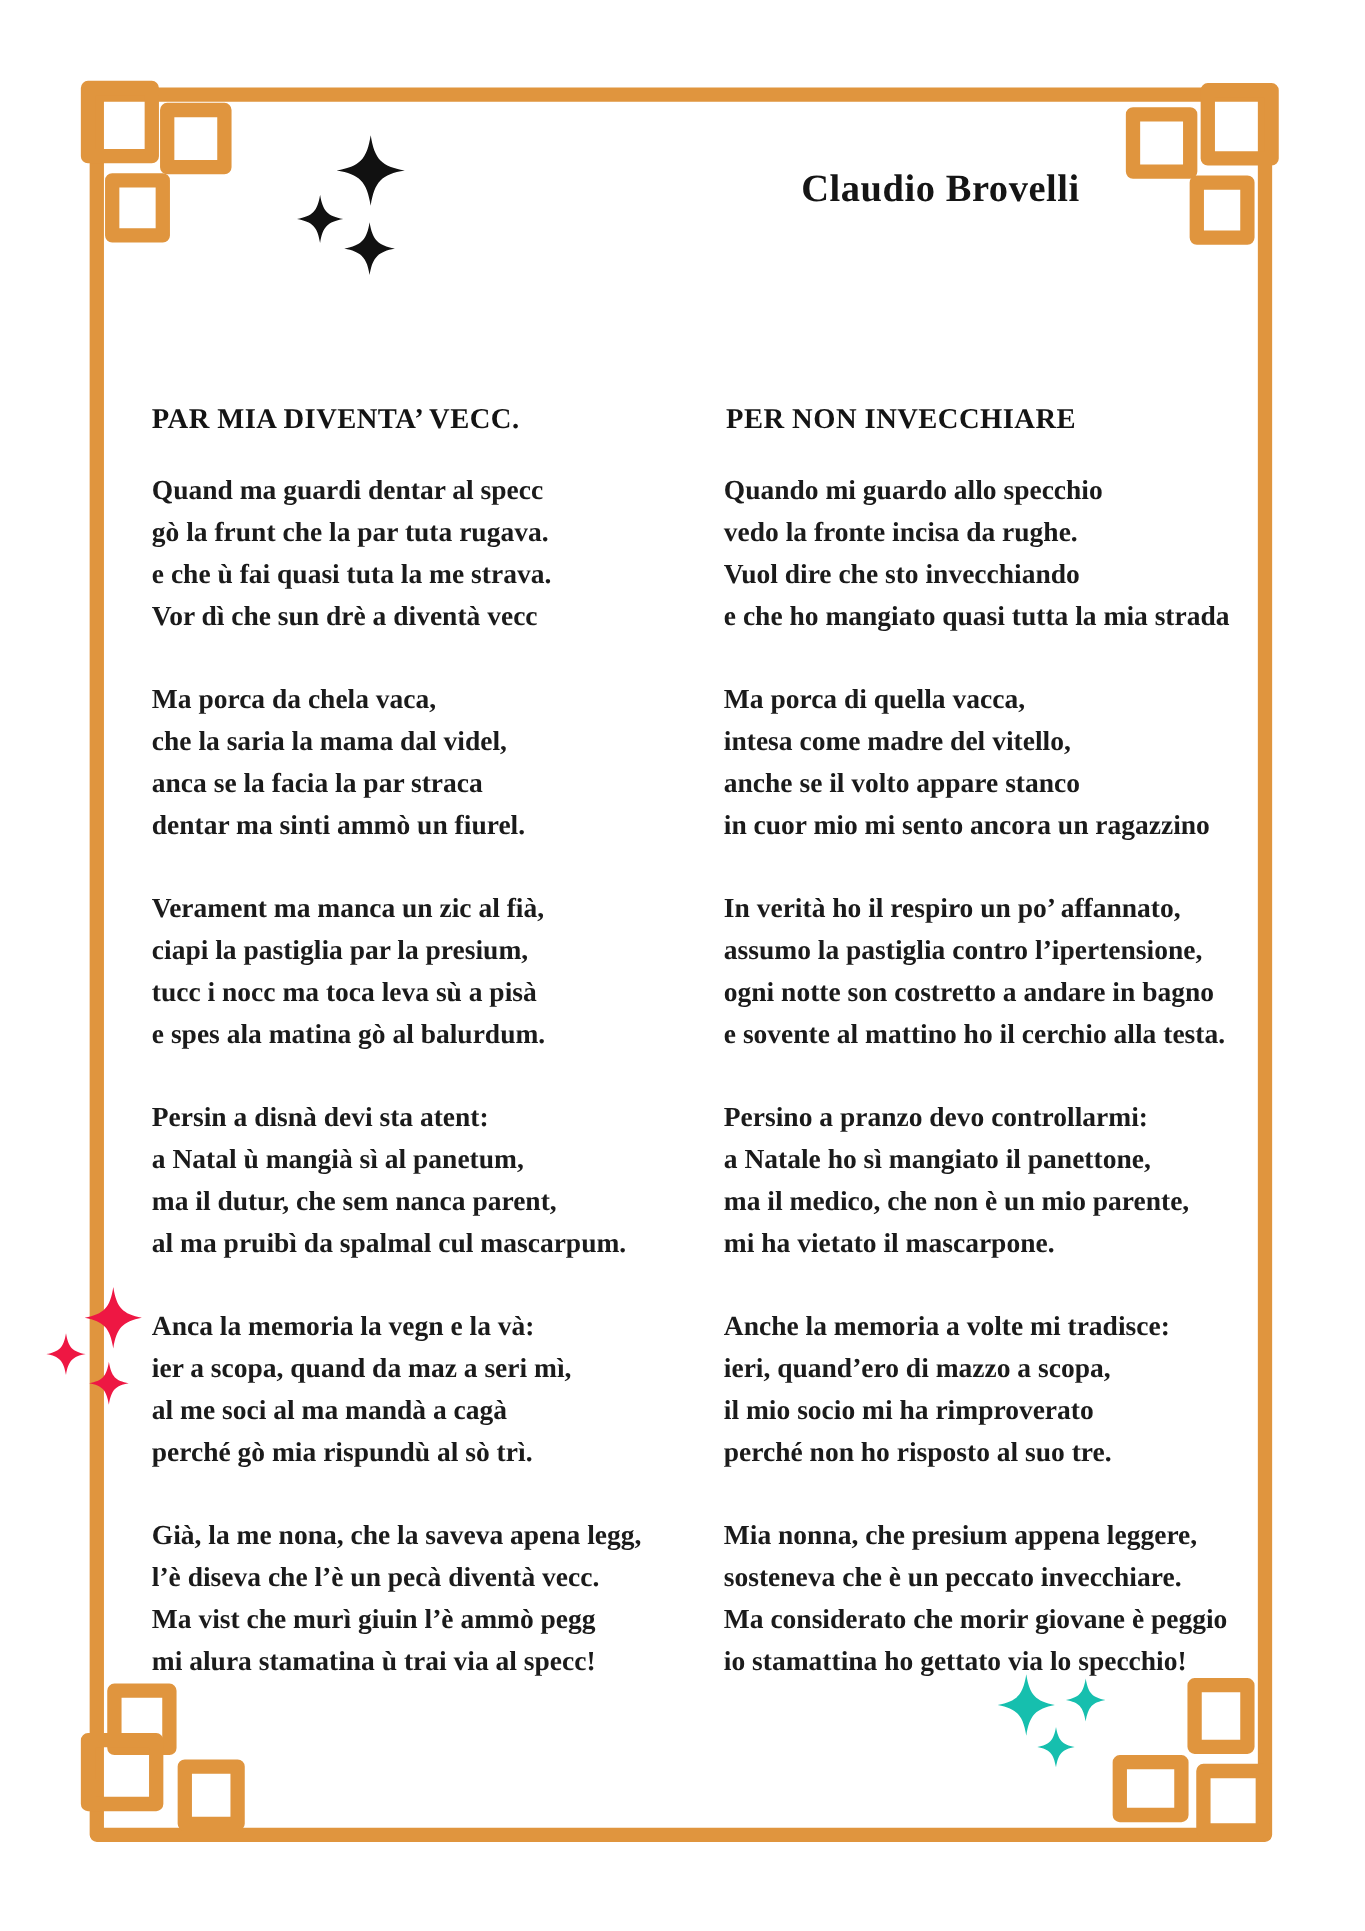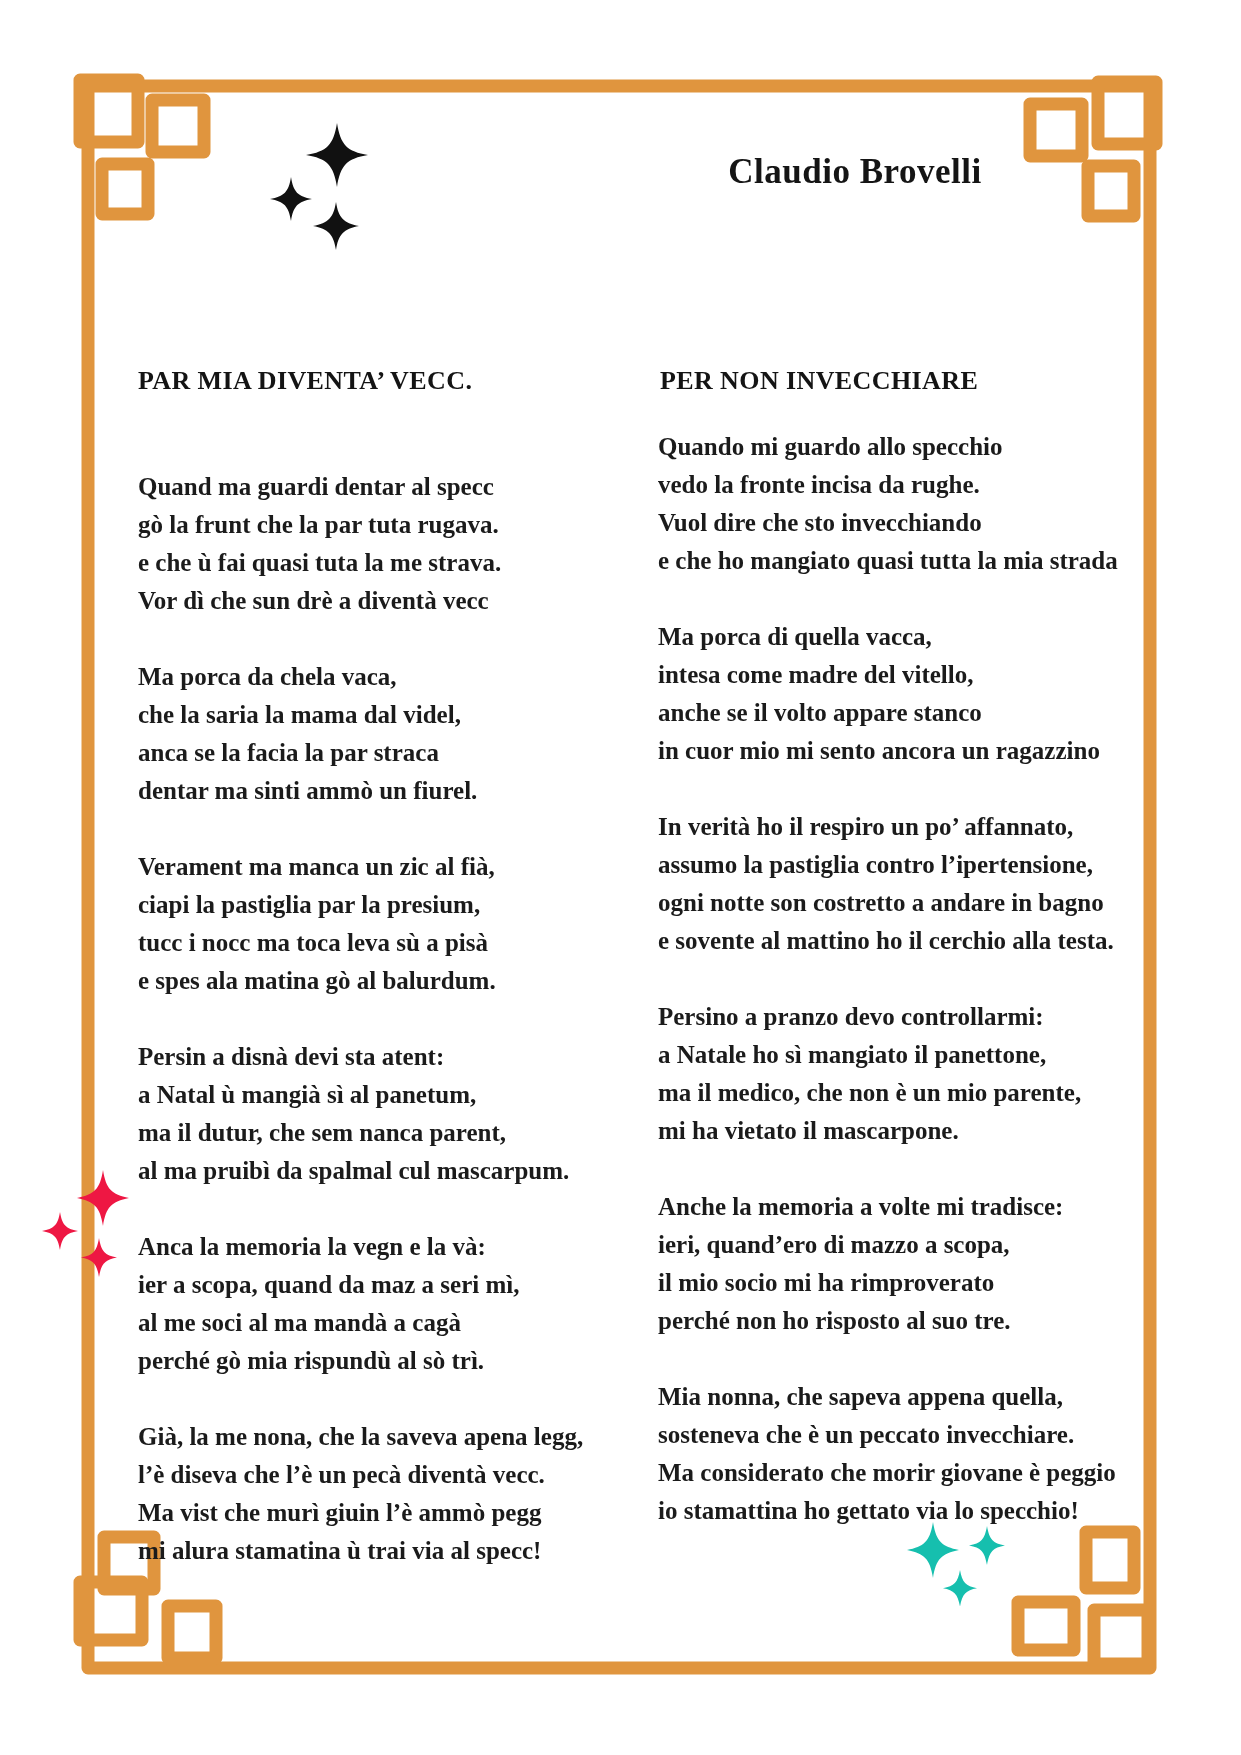--- a/index.html
+++ b/index.html
@@ -12,21 +12,21 @@
     overflow:hidden;
   }
   .page{position:absolute;inset:0;width:1241px;height:1755px;}
   .frame-svg{position:absolute;left:0;top:0;width:1241px;height:1755px;pointer-events:none;}
   .author{
     position:absolute;left:600px;top:152px;width:510px;
     text-align:center;font-size:35px;font-weight:700;letter-spacing:0.5px;
     color:#151515;
   }
   .col{position:absolute;white-space:nowrap;}
-  .col-left{left:138px;width:480px;margin-top:40px;}
+  .col-left{left:138px;width:480px;}
   .col-right{left:658px;width:560px;}
   .col-header{
     position:absolute;top:366px;font-size:26px;font-weight:700;
     letter-spacing:0.4px;color:#141414;white-space:nowrap;
   }
   .hdr-left{left:138px;}
   .hdr-right{left:660px;}
   .stanzas{position:absolute;top:428px;}
   .st-left{left:138px;}
   .st-right{left:658px;}
@@ -163,20 +163,20 @@
         <div class="line">ma il medico, che non è un mio parente,</div>
         <div class="line">mi ha vietato il mascarpone.</div>
       </div>
       <div class="stanza">
         <div class="line">Anche la memoria a volte mi tradisce:</div>
         <div class="line">ieri, quand’ero di mazzo a scopa,</div>
         <div class="line">il mio socio mi ha rimproverato</div>
         <div class="line">perché non ho risposto al suo tre.</div>
       </div>
       <div class="stanza">
-        <div class="line">Mia nonna, che sapeva appena quella,</div>
+        <div class="line">Mia nonna, che presium appena leggere,</div>
         <div class="line">sosteneva che è un peccato invecchiare.</div>
         <div class="line">Ma considerato che morir giovane è peggio</div>
         <div class="line">io stamattina ho gettato via lo specchio!</div>
       </div>
     </div>
 
 </div>
 
 </body></html>

